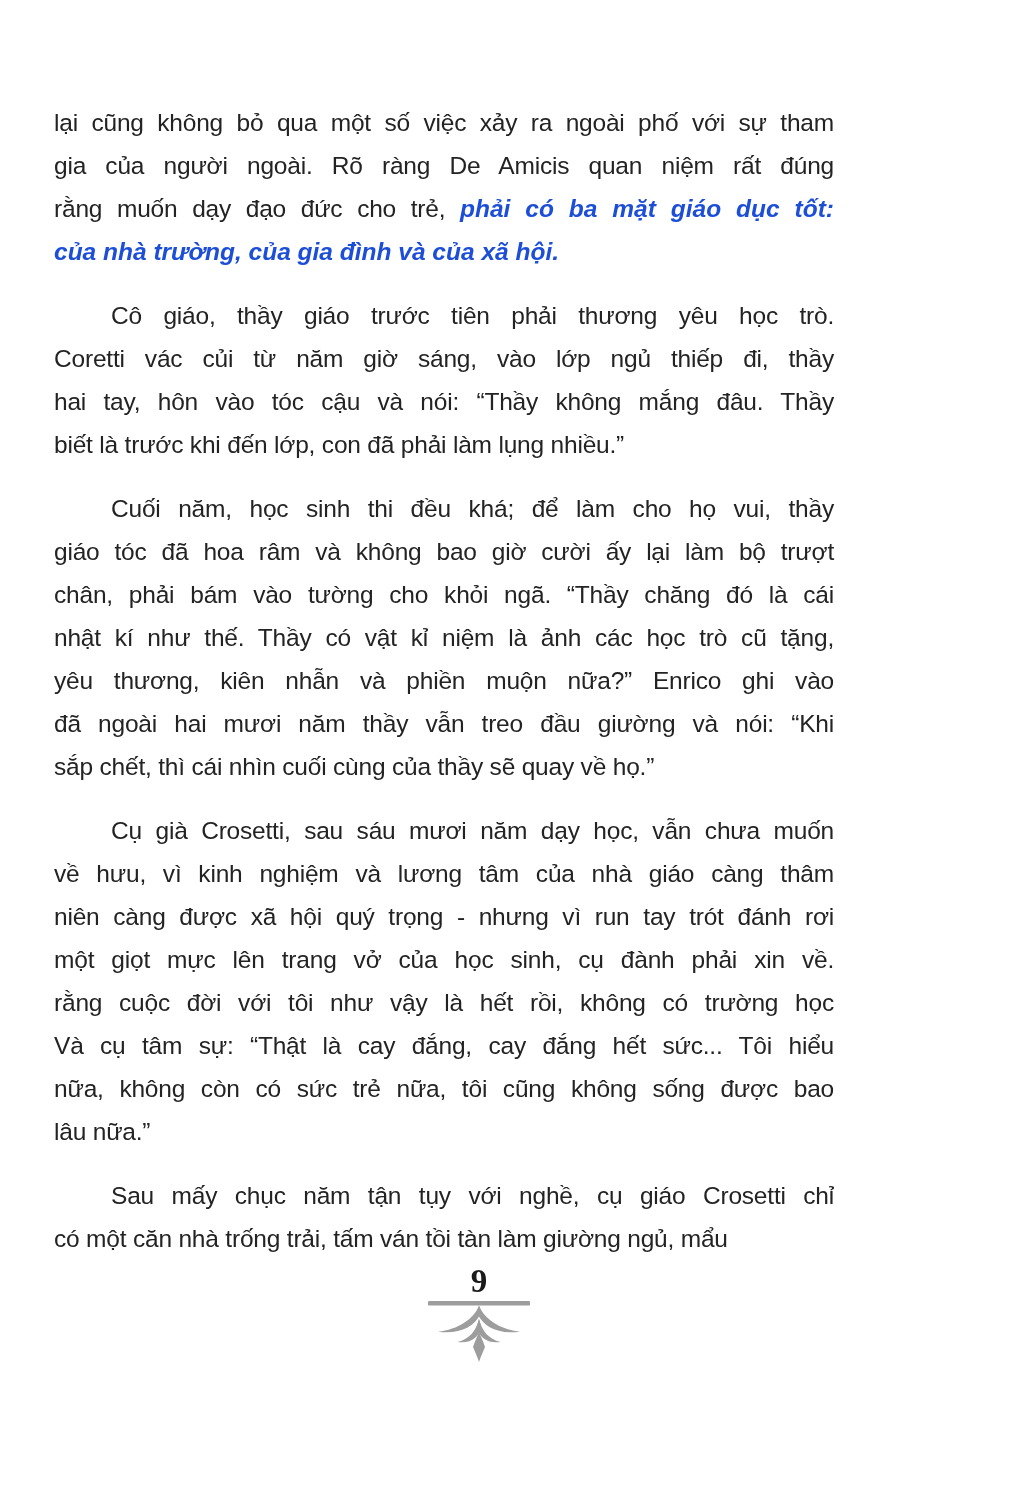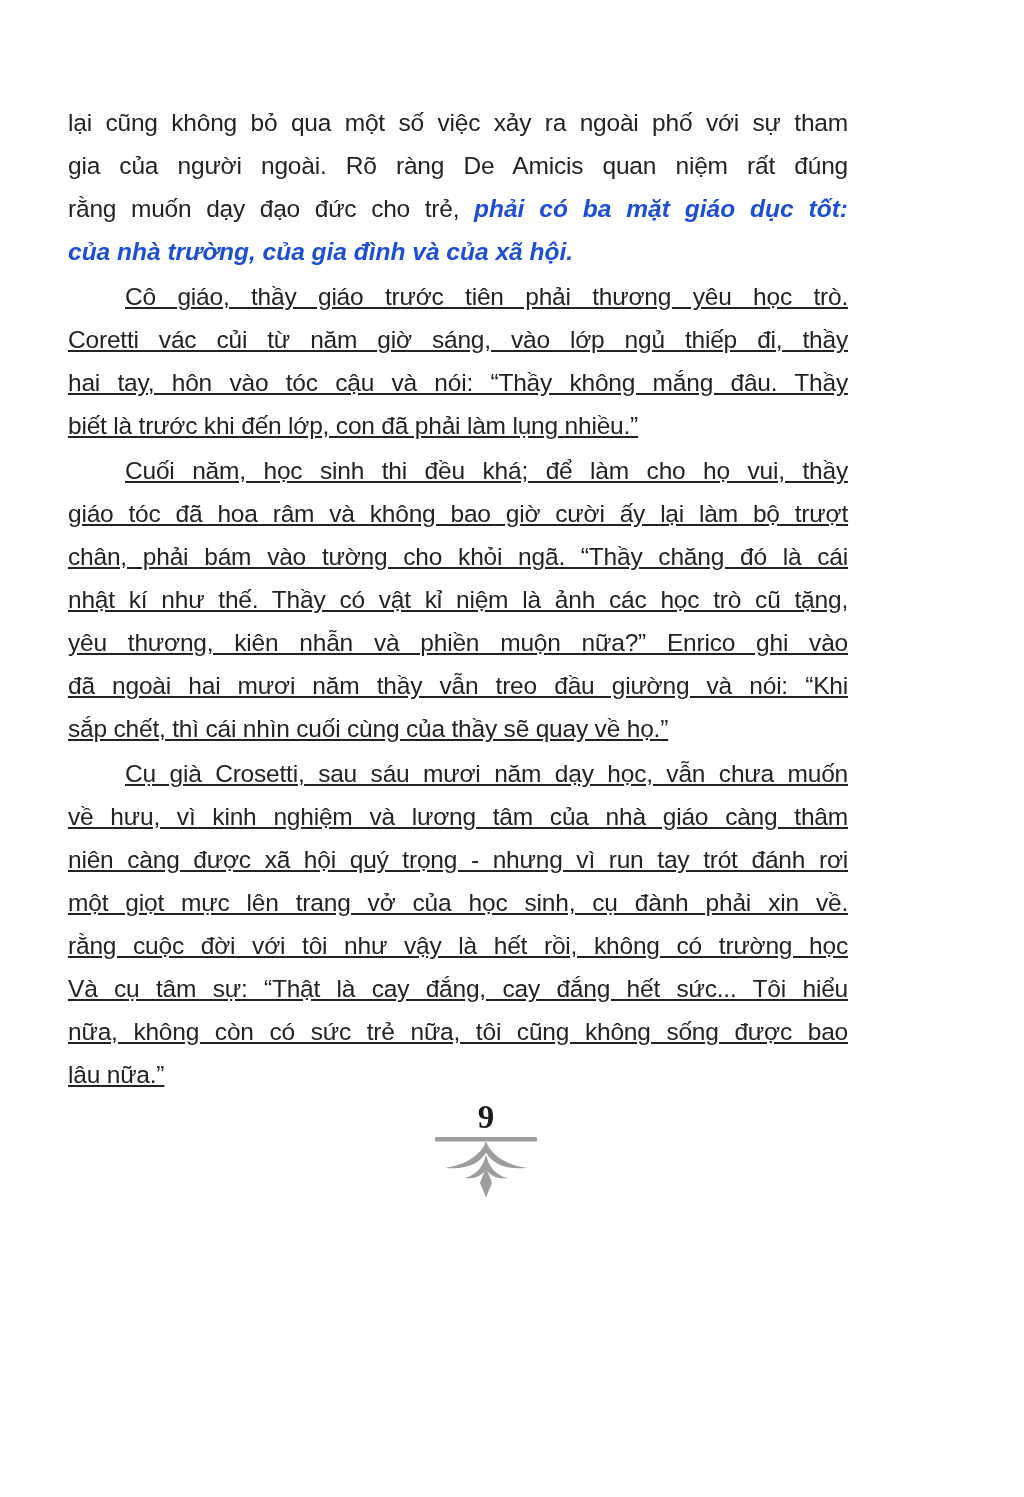--- a/index.html
+++ b/index.html
@@ -6,35 +6,34 @@
     margin: 0;
     padding: 0;
     background: #ffffff;
   }
   .book-page {
     position: relative;
     width: 1024px;
     height: 1497px;
     background: #ffffff;
     box-sizing: border-box;
-    padding: 101px 120px 0 68px;
+    padding: 101px 120px 0 54px;
     font-family: "Liberation Sans", sans-serif;
     color: #232323;
     overflow: hidden;
   }
   .text-block {
     width: 780px;
   }
   .para {
     margin: 0;
     padding: 0;
   }
   .para + .para {
-    margin-top: 2px;
-    text-decoration: underline;
+    margin-top: 21px;
   }
   .line {
     font-size: 24.5px;
     line-height: 43px;
     letter-spacing: -0.2px;
     text-align: justify;
     text-align-last: justify;
     white-space: normal;
     color: #232323;
   }
@@ -96,20 +95,24 @@
       <div class="para">
         <div class="line first"><span>Cụ già Crosetti, sau sáu mươi năm dạy học, vẫn chưa muốn</span></div>
         <div class="line"><span>về hưu, vì kinh nghiệm và lương tâm của nhà giáo càng thâm</span></div>
         <div class="line"><span>niên càng được xã hội quý trọng - nhưng vì run tay trót đánh rơi</span></div>
         <div class="line"><span>một giọt mực lên trang vở của học sinh, cụ đành phải xin về.</span></div>
         <div class="line"><span>rằng cuộc đời với tôi như vậy là hết rồi, không có trường học</span></div>
         <div class="line"><span>Và cụ tâm sự: “Thật là cay đắng, cay đắng hết sức... Tôi hiểu</span></div>
         <div class="line"><span>nữa, không còn có sức trẻ nữa, tôi cũng không sống được bao</span></div>
         <div class="line end"><span>lâu nữa.”</span></div>
       </div>
+      <div class="para">
+        <div class="line first"><span>Sau mấy chục năm tận tụy với nghề, cụ giáo Crosetti chỉ</span></div>
+        <div class="line end"><span>có một căn nhà trống trải, tấm ván tồi tàn làm giường ngủ, mẩu</span></div>
+      </div>
     </div>
 
   <div class="page-footer">
     <div class="pagenum">9</div>
     <svg class="fleuron" width="104" height="62" viewBox="0 0 104 62" xmlns="http://www.w3.org/2000/svg">
       <g fill="#9d9d9d">
         <rect x="1" y="0" width="102" height="4.6" rx="1.2"></rect>
 
         <path d="M52,4.5 C47,18 31,28.5 11,30.8 C31.5,33.5 47.5,26.5 53.5,12.5 Z"></path>
         <path d="M52,4.5 C57,18 73,28.5 93,30.8 C72.5,33.5 56.5,26.5 50.5,12.5 Z"></path>

